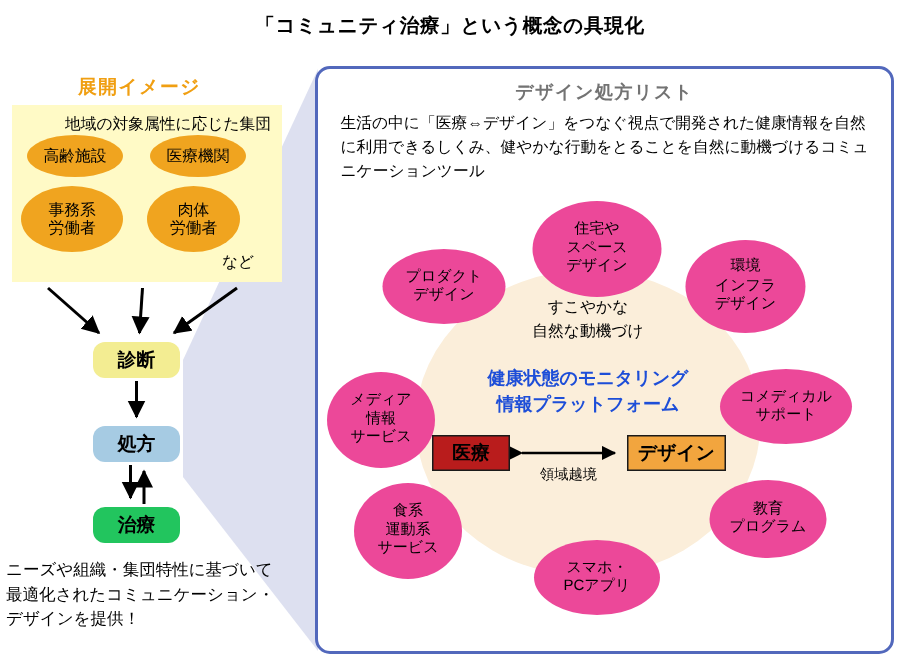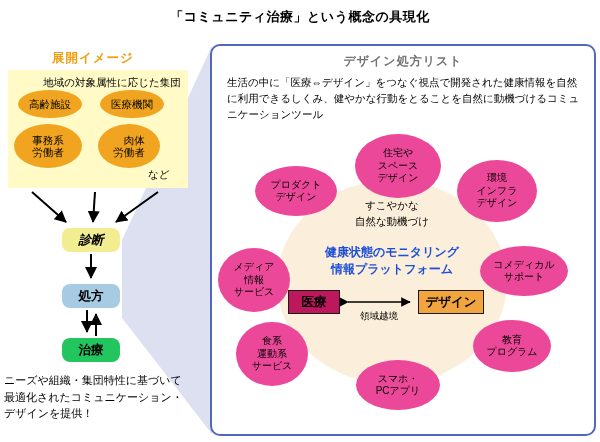--- a/index.html
+++ b/index.html
@@ -17,32 +17,32 @@
 
   
   #left-heading { position:absolute; left:52px; top:50px; font-size:12.5px; font-weight:bold;
                   color:#f09f12; letter-spacing:1px; z-index:2; }
 
   #group-box { position:absolute; left:8px; top:70px; width:180px; height:118px;
                background:#fffac6; z-index:2; }
   #group-box-title { position:absolute; left:0; top:6px; width:100%; text-align:center; font-size:10.5px;margin-left:14px; }
 
   .bubble { position:absolute; background:#f0a41f; border-radius:50%;
-            display:flex; align-items:center; justify-content:center; text-align:right;
+            display:flex; align-items:center; justify-content:center; text-align:center;
             font-size:10.5px; line-height:1.15; z-index:2; }
   #bubble-0 { left:18px;  top:90px;  width:64px; height:28px; }
   #bubble-1 { left:100px; top:90px;  width:64px; height:28px; }
   #bubble-2 { left:14px;  top:124px; width:68px; height:44px; }
   #bubble-3 { left:98px;  top:124px; width:62px; height:44px; }
   #etc-label { position:absolute; left:148px; top:168px; font-size:10.5px; z-index:2; }
 
   .flow-box { position:absolute; left:62px; width:58px; height:24px; border-radius:8px;
               display:flex; align-items:center; justify-content:center;
               font-size:12.5px; font-weight:bold; z-index:2; }
-  #flow-0 { top:228px; background:#f3ed92;font-style:italic; }
+  #flow-0 { top:228px; background:#f3ed92; }
   #flow-1 { top:284px; background:#a6cbe3; }
   #flow-2 { top:338px; background:#22c55e; }
 
   #left-footer { position:absolute; left:4px; top:372px; width:195px;
                  font-size:11px; line-height:1.5; z-index:2; }
 
   
   #right-panel { position:absolute; left:210px; top:44px; width:386px; height:392px;
                  background:#fff; border:2px solid #5268bc; border-radius:10px; z-index:1; }
   #right-heading { position:absolute; top:7px; left:0; width:100%; text-align:center;
@@ -52,21 +52,21 @@
 
   #core-ellipse { position:absolute; left:65px; top:134px; width:230px; height:204px;
                   background:#fbeeda; border-radius:50%; }
   #motivation { position:absolute; left:110px; top:152px; width:140px; text-align:center;
                 font-size:10.5px; line-height:1.5; }
   #platform { position:absolute; left:70px; top:198px; width:220px; text-align:center;
               color:#1d4ed8; font-weight:bold; font-size:12px; line-height:1.4; }
 
   .domain-box { position:absolute; top:244px; height:24px; border:1.5px solid #1a1a1a;
                 display:flex; align-items:center; justify-content:center;
-                font-size:12.5px; font-weight:bold; background:#be185d; z-index:2; }
+                font-size:12.5px; font-weight:bold; background:#b91c1c; z-index:2; }
   #medical-box { left:76px; width:52px; }
   #design-box  { left:206px; width:66px; background:#f2a53e; }
   #bridge-svg { position:absolute; left:128px; top:246px; width:78px; height:20px; z-index:2; }
   #bridge-label { position:absolute; left:126px; top:264px; width:82px; text-align:center; font-size:9.5px; }
 
   .satellite { position:absolute; background:#ec4899; border-radius:50%;
                display:flex; align-items:center; justify-content:center; text-align:center;
                font-size:10px; line-height:1.25; z-index:1; }
   #sat-0 { left:143px; top:88px;  width:86px; height:64px; }
   #sat-1 { left:245px; top:114px; width:80px; height:62px; }

